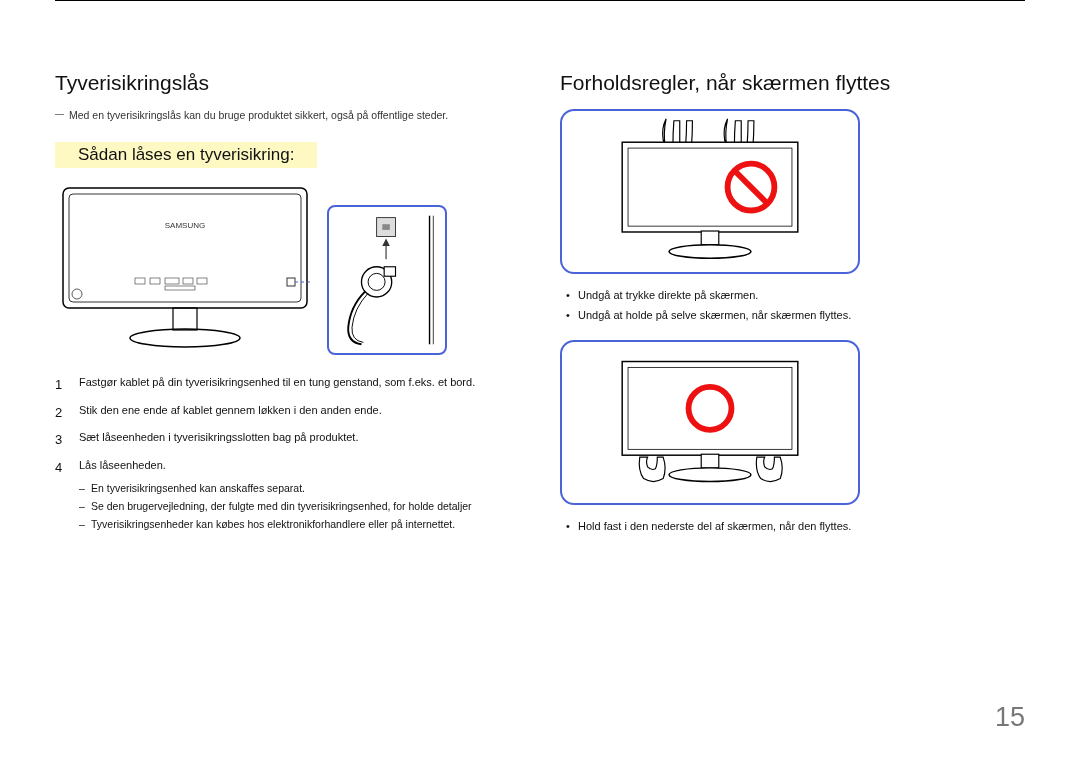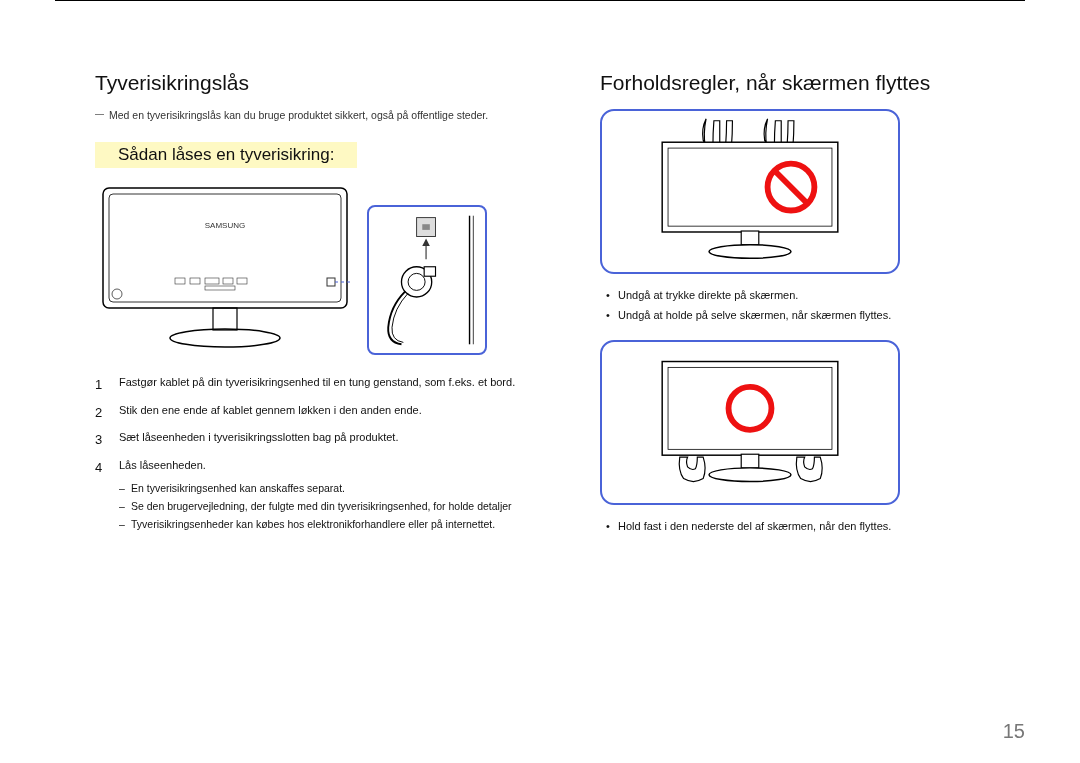--- a/index.html
+++ b/index.html
@@ -12,21 +12,20 @@
     position: relative;
   }
   .page {
     display: flex;
     gap: 40px;
     padding: 50px 55px 0 55px;
   }
   .col {
     flex: 1;
     min-width: 0;
-    margin-left: 40px;
   }
   .rule-top {
     height: 1px;
     background: #000;
     margin: 0 55px 20px 55px;
   }
   h2 {
     font-size: 21px;
     font-weight: 400;
     margin-bottom: 12px;
@@ -129,23 +128,23 @@
     padding-left: 18px;
     position: relative;
   }
   ul.bullets li::before {
     content: "•";
     position: absolute;
     left: 6px;
   }
   .pagenum {
     position: absolute;
-    bottom: 20px;
+    bottom: 30px;
     right: 55px;
-    font-size: 20px;
+    font-size: 27px;
     color: #777;
     margin-left: 16px;
   }
 </style>
 </head>
 <body>
 
 <div class="rule-top"></div>
 
 <div class="page">

